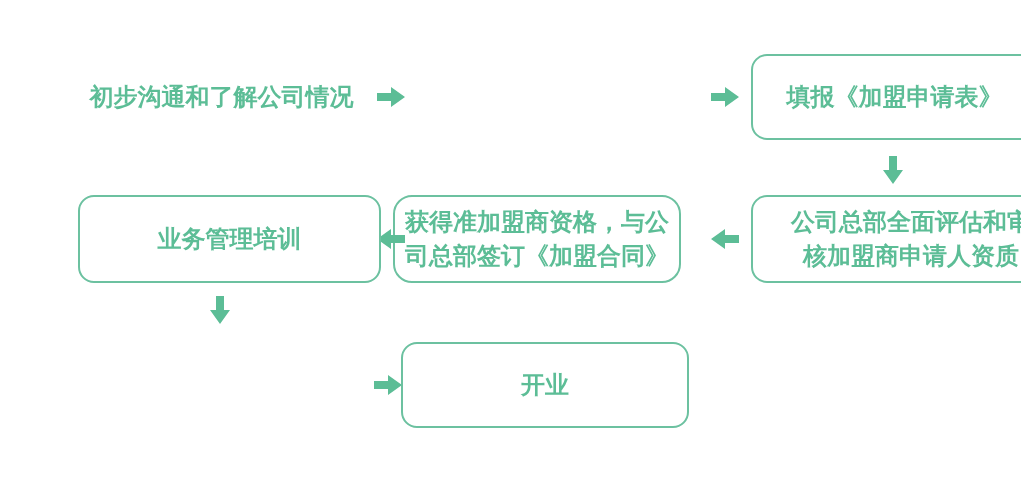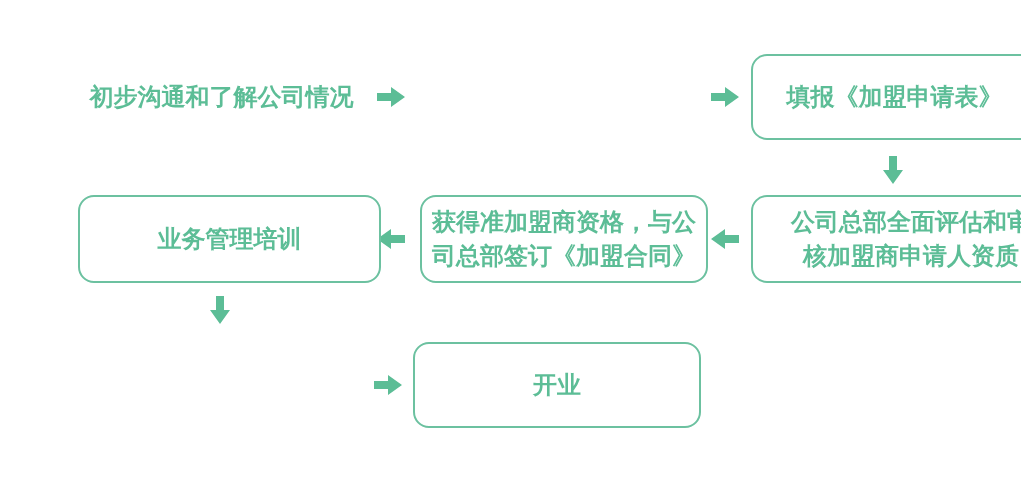--- a/index.html
+++ b/index.html
@@ -32,24 +32,24 @@
   .boxed {
     border: 2px solid #6cc1a0;
     border-radius: 16px;
     background: #ffffff;
   }
   
   .pos-r1c1 { left: 30px;  top: 54px;  width: 287px; height: 86px; }
   .pos-r1c2 { left: 365px; top: 54px;  width: 288px; height: 86px; }
   .pos-r1c3 { left: 703px; top: 54px;  width: 287px; height: 86px; }
   .pos-r2c3 { left: 703px; top: 195px; width: 287px; height: 88px; padding-left: 33px; }
-  .pos-r2c2 { left: 372px; top: 195px; width: 288px; height: 88px; }
+  .pos-r2c2 { left: 345px; top: 195px; width: 288px; height: 88px; border-radius: 19px; }
   .pos-r2c1 { left: 30px;  top: 195px; width: 303px; height: 88px; }
   .pos-r3c1 { left: 30px;  top: 342px; width: 287px; height: 86px; }
-  .pos-r3c2 { left: 365px; top: 342px; width: 288px; height: 86px; }
+  .pos-r3c2 { left: 353px; top: 342px; width: 288px; height: 86px; }
 
   .arrow {
     position: absolute;
     width: 28px;
     height: 22px;
     display: flex;
     align-items: center;
     justify-content: center;
   }
   .dir-down  { transform: rotate(90deg); }

